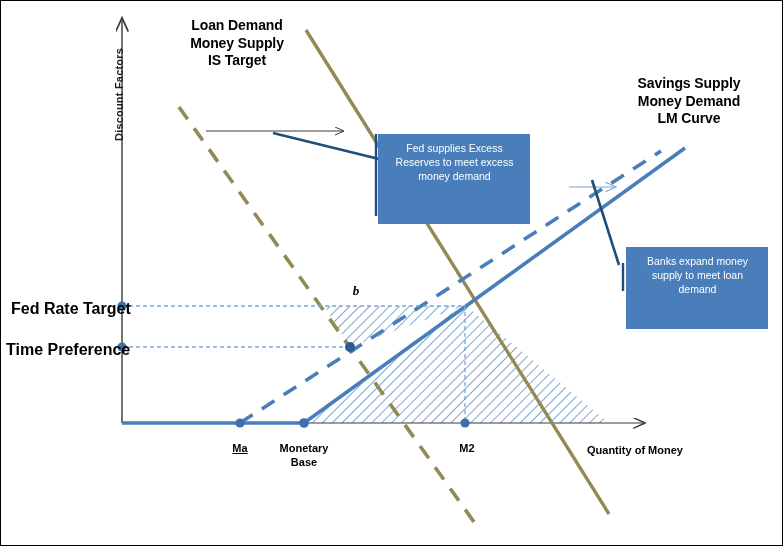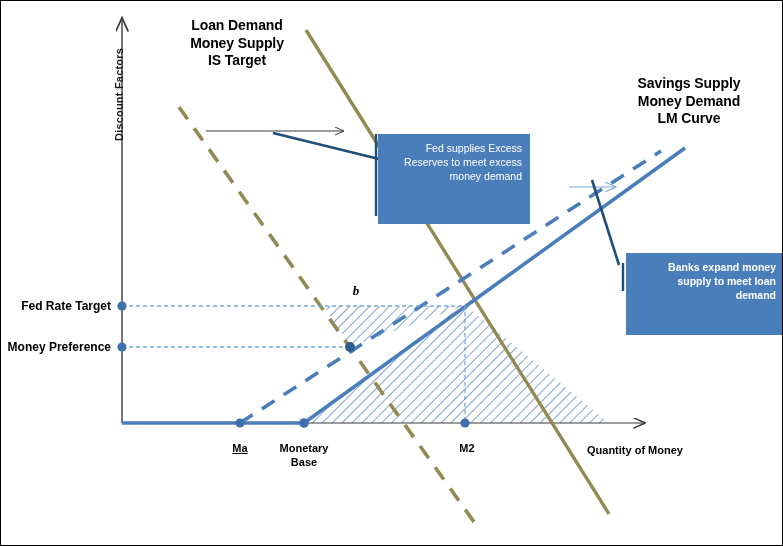--- a/index.html
+++ b/index.html
@@ -5,28 +5,28 @@
   html,body{margin:0;padding:0;background:#fff;}
   body{font-family:"Liberation Sans",sans-serif;}
   #canvas{position:relative;width:783px;height:546px;background:#ffffff;
           border:1px solid #000;box-sizing:border-box;overflow:hidden;}
   svg#fig{position:absolute;left:0;top:0;width:783px;height:546px;}
 
   .lbl{position:absolute;font-weight:bold;color:#000;line-height:1.25;text-align:center;}
   .lbl-axis-y{position:absolute;font-weight:bold;font-size:11px;color:#231f20;
               transform:rotate(-90deg);transform-origin:left top;white-space:nowrap;letter-spacing:.2px;}
   .curve-title{font-size:14px;letter-spacing:-.1px;}
-  .tick-lbl{font-size:12px;white-space:nowrap;}
+  .tick-lbl{font-size:16px;white-space:nowrap;}
   .axis-lbl{font-size:11px;white-space:nowrap;}
   .pt-lbl{font-size:11px;white-space:nowrap;}
   .b-lbl{font-size:13px;font-style:italic;font-family:"Liberation Serif",serif;font-weight:bold;}
 
   .callout{position:absolute;background:#4a7ebb;color:#ffffff;
            font-size:10.5px;line-height:1.35;padding:7px 8px 7px 9px;
-           box-sizing:border-box;text-align:right;font-weight:normal;}
+           box-sizing:border-box;text-align:center;font-weight:normal;}
 </style>
 </head>
 <body>
 
 <div id="canvas">
 
   <svg id="fig" viewBox="0 0 783 546">
     <defs>
       <pattern id="hatch" width="7" height="7" patternTransform="rotate(45)" patternUnits="userSpaceOnUse">
         <line x1="0" y1="0" x2="0" y2="7" stroke="#4a7ebb" stroke-width="1.4"></line>
@@ -76,21 +76,21 @@
     <line x1="375" y1="133" x2="375" y2="215" stroke="#1f4e79" stroke-width="2.4"></line>
     <polyline points="591,179 618,264" fill="none" stroke="#1f4e79" stroke-width="2.6"></polyline>
     <line x1="622" y1="262" x2="622" y2="290" stroke="#1f4e79" stroke-width="2.4"></line>
   </svg>
 
   <div class="lbl-axis-y" style="left:112px;top:140px;">Discount Factors</div>
 
   <div class="lbl axis-lbl" style="left:586px;top:443px;">Quantity of Money</div>
 
   <div class="lbl tick-lbl" style="left:10px;top:298px;width:100px;text-align:right;">Fed Rate Target</div>
-  <div class="lbl tick-lbl" style="left:5px;top:339px;width:105px;text-align:right;">Money Preference</div>
+  <div class="lbl tick-lbl" style="left:5px;top:339px;width:105px;text-align:right;">Time Preference</div>
 
   <div class="lbl pt-lbl" style="left:214px;top:441px;width:50px;text-decoration:underline;">Ma</div>
   <div class="lbl pt-lbl" style="left:263px;top:441px;width:80px;">
     <span>Monetary</span><br>
     <span>Base</span>
   </div>
   <div class="lbl pt-lbl" style="left:441px;top:441px;width:50px;">M2</div>
 
   <div class="lbl curve-title" style="left:170px;top:16px;width:132px;">
     <span>Loan Demand</span><br>
@@ -101,15 +101,15 @@
   <div class="lbl curve-title" style="left:622px;top:74px;width:132px;">
     <span>Savings Supply</span><br>
     <span>Money Demand</span><br>
     <span>LM Curve</span>
   </div>
 
   <div class="lbl b-lbl" style="left:348px;top:282px;width:14px;">b</div>
 
   <div class="callout" style="left:377px;top:133px;width:152px;height:90px;">Fed supplies Excess Reserves to meet excess money demand</div>
 
-  <div class="callout" style="left:625px;top:252px;width:158px;height:82px;font-weight:bold;">Banks expand money supply to meet loan demand</div>
+  <div class="callout" style="left:625px;top:246px;width:142px;height:82px;">Banks expand money supply to meet loan demand</div>
 
 </div>
 
 </body></html>

